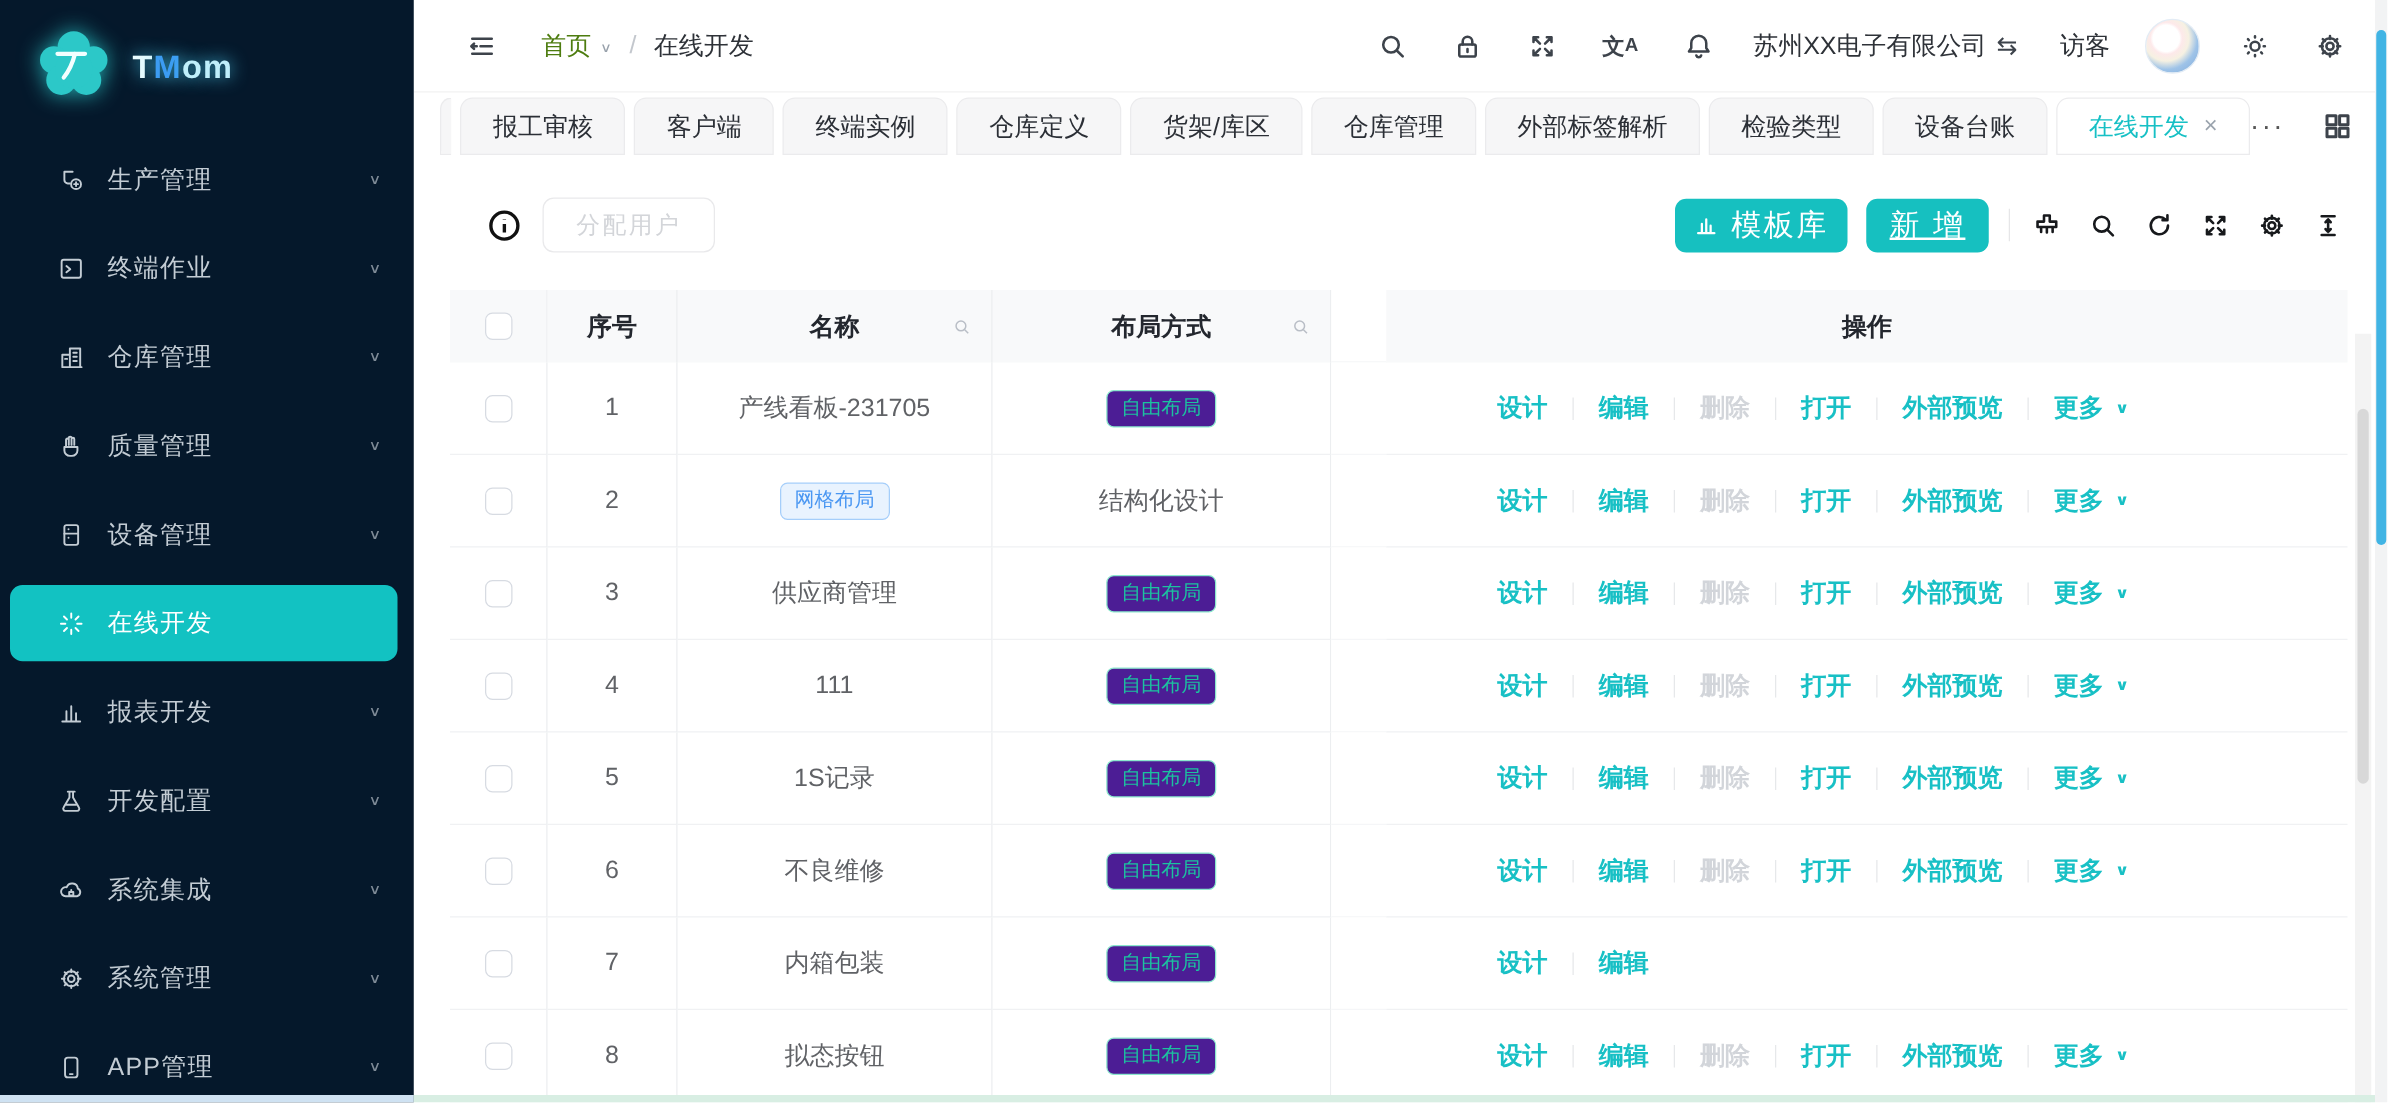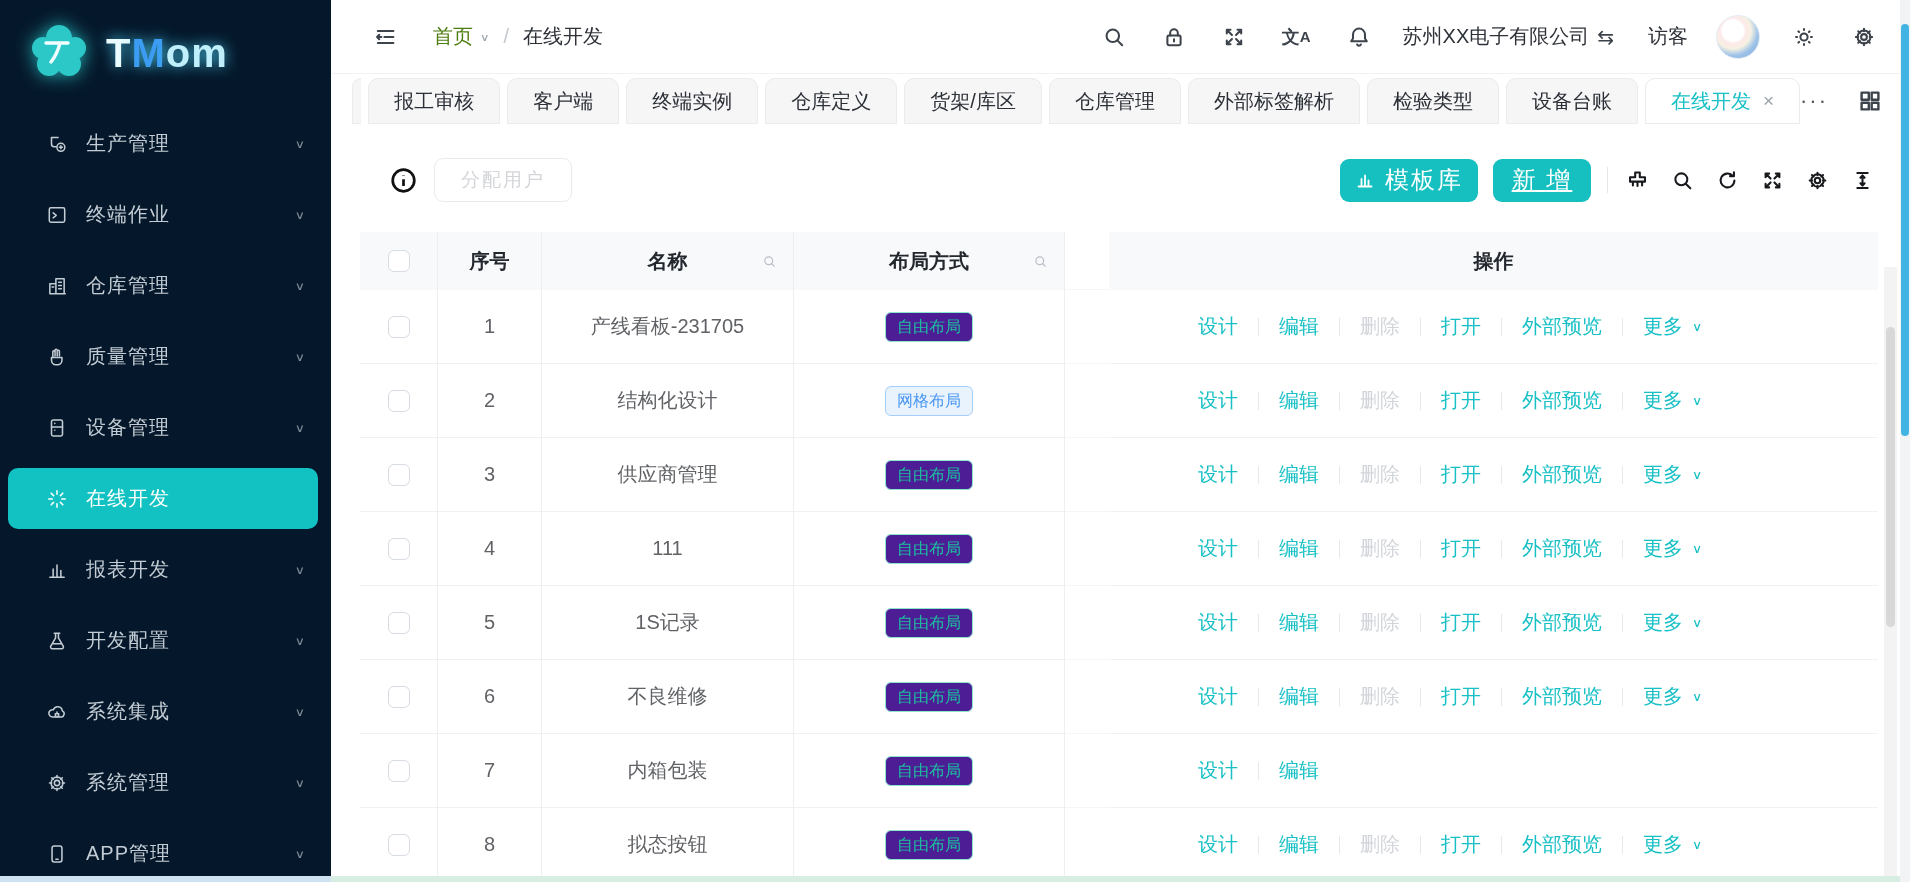--- a/index.html
+++ b/index.html
@@ -4,21 +4,21 @@
 <style>
   * { margin:0; padding:0; box-sizing:border-box; }
   html,body { width:1910px; height:882px; overflow:hidden; background:#fff;
     font-family:"Liberation Sans","DejaVu Sans",sans-serif; color:#606266; }
   .app { position:relative; width:1910px; height:882px; display:flex; }
 
   
   .sidebar { width:331px; height:882px; background:#05182b; flex:0 0 331px; position:relative; }
   .logo { display:flex; align-items:center; padding:12px 0 6px 22px; height:100px; cursor:pointer; }
   .logo svg { filter:drop-shadow(0 0 9px rgba(44,214,214,.8)); }
-  .logo-text { font-size:40px; font-weight:bold; margin-left:10px; letter-spacing:1px;
+  .logo-text { font-size:26px; font-weight:bold; margin-left:10px; letter-spacing:1px;
     text-shadow:0 0 14px rgba(80,220,255,.9); }
   .lt-t { color:#eafcff; } .lt-m { color:#3c9cf2; } .lt-om { color:#bfeffb; }
   .s-menu { padding-top:8px; }
   .s-item { position:relative; height:71px; display:flex; align-items:center; padding:0 26px 0 46px;
     color:#c3ccd4; font-size:20px; cursor:pointer; }
   .s-item .s-ic { width:22px; height:22px; margin-right:18px; stroke:#c3ccd4; fill:none;
     stroke-width:1.4; stroke-linecap:round; stroke-linejoin:round; flex:0 0 22px; }
   .s-item .s-label { flex:1; letter-spacing:1px; }
   .s-caret { font-size:14px; color:#7f8b97; transform:scaleY(.8); }
   .s-item.active { background:#12c2c2; color:#fff; margin:5px 13px 5px 8px; height:61px;
@@ -85,21 +85,21 @@
   .th .cell.spacer { background:#fff; }
   .th .cell:first-child { border-radius:10px 0 0 0; }
   .th .cell.ops-h { border-radius:10px 10px 0 0; }
   .body .trow { height:74px; }
   .col-search { width:15px; height:15px; stroke:#b9bec6; fill:none; stroke-width:1.6; margin-left:14px; position:absolute; right:16px; }
   .cb { width:22px; height:22px; border:1.5px solid #d7dbe2; border-radius:6px; background:#fff; cursor:pointer; }
   .tag { font-size:16px; padding:6px 11px; border-radius:6px; line-height:1; cursor:default; }
   .tag-free { color:#1cc29f; background:#4c1d95; border:1px solid #8ae7cd; }
   .tag-grid { color:#4a97f2; background:#e9f3fe; border:1px solid #a5cefa; }
   .ops { justify-content:flex-start; padding-left:89px; }
-  .op { color:#18c0c5; cursor:pointer; white-space:nowrap; display:flex; align-items:center; }
+  .op { color:#18c0c5; cursor:pointer; white-space:nowrap; display:flex; align-items:center;font-weight:bold; }
   .op.disabled { color:#d2d5da; cursor:default; }
   .op .op-caret { font-size:14px; margin-left:9px; transform:scaleY(.85); }
   .op-sep { width:1px; height:18px; background:#e6e8ea; margin:0 20px; }
 
   
   .v-scroll-page { position:absolute; right:0; top:0; width:10px; height:882px; background:#f2f3f4; }
   .v-scroll-page .thumb { position:absolute; top:24px; left:1px; width:8px; height:412px; background:#41b4e4; border-radius:4px; }
   .v-scroll-table { position:absolute; right:13px; top:267px; width:13px; height:615px; background:#f3f3f3; }
   .v-scroll-table .thumb { position:absolute; top:60px; left:2px; width:9px; height:300px; background:#d8d8d8; border-radius:5px; }
   .h-scroll-bottom { position:absolute; left:331px; bottom:0; width:1569px; height:6px; background:#d8eee3; }
@@ -509,24 +509,24 @@
               <span class="op-sep"></span>
               <span class="op">更多<span class="op-caret">∨</span></span>
             </div>
   </div>
 
   <div class="trow">
     <div class="cell vline">
               <span class="cb"></span>
             </div>
     <div class="cell vline row-no">2</div>
+    <div class="cell vline">
+              <span class="tag tag-grid">网格布局</span>
+            </div>
     <div class="cell vline row-name">结构化设计</div>
-    <div class="cell vline">
-              <span class="tag tag-grid">网格布局</span>
-            </div>
     <div class="cell spacer"></div>
     <div class="cell ops">
               <span class="op">设计</span>
               <span class="op-sep"></span>
               <span class="op">编辑</span>
               <span class="op-sep"></span>
               <span class="op disabled">删除</span>
               <span class="op-sep"></span>
               <span class="op">打开</span>
               <span class="op-sep"></span>

